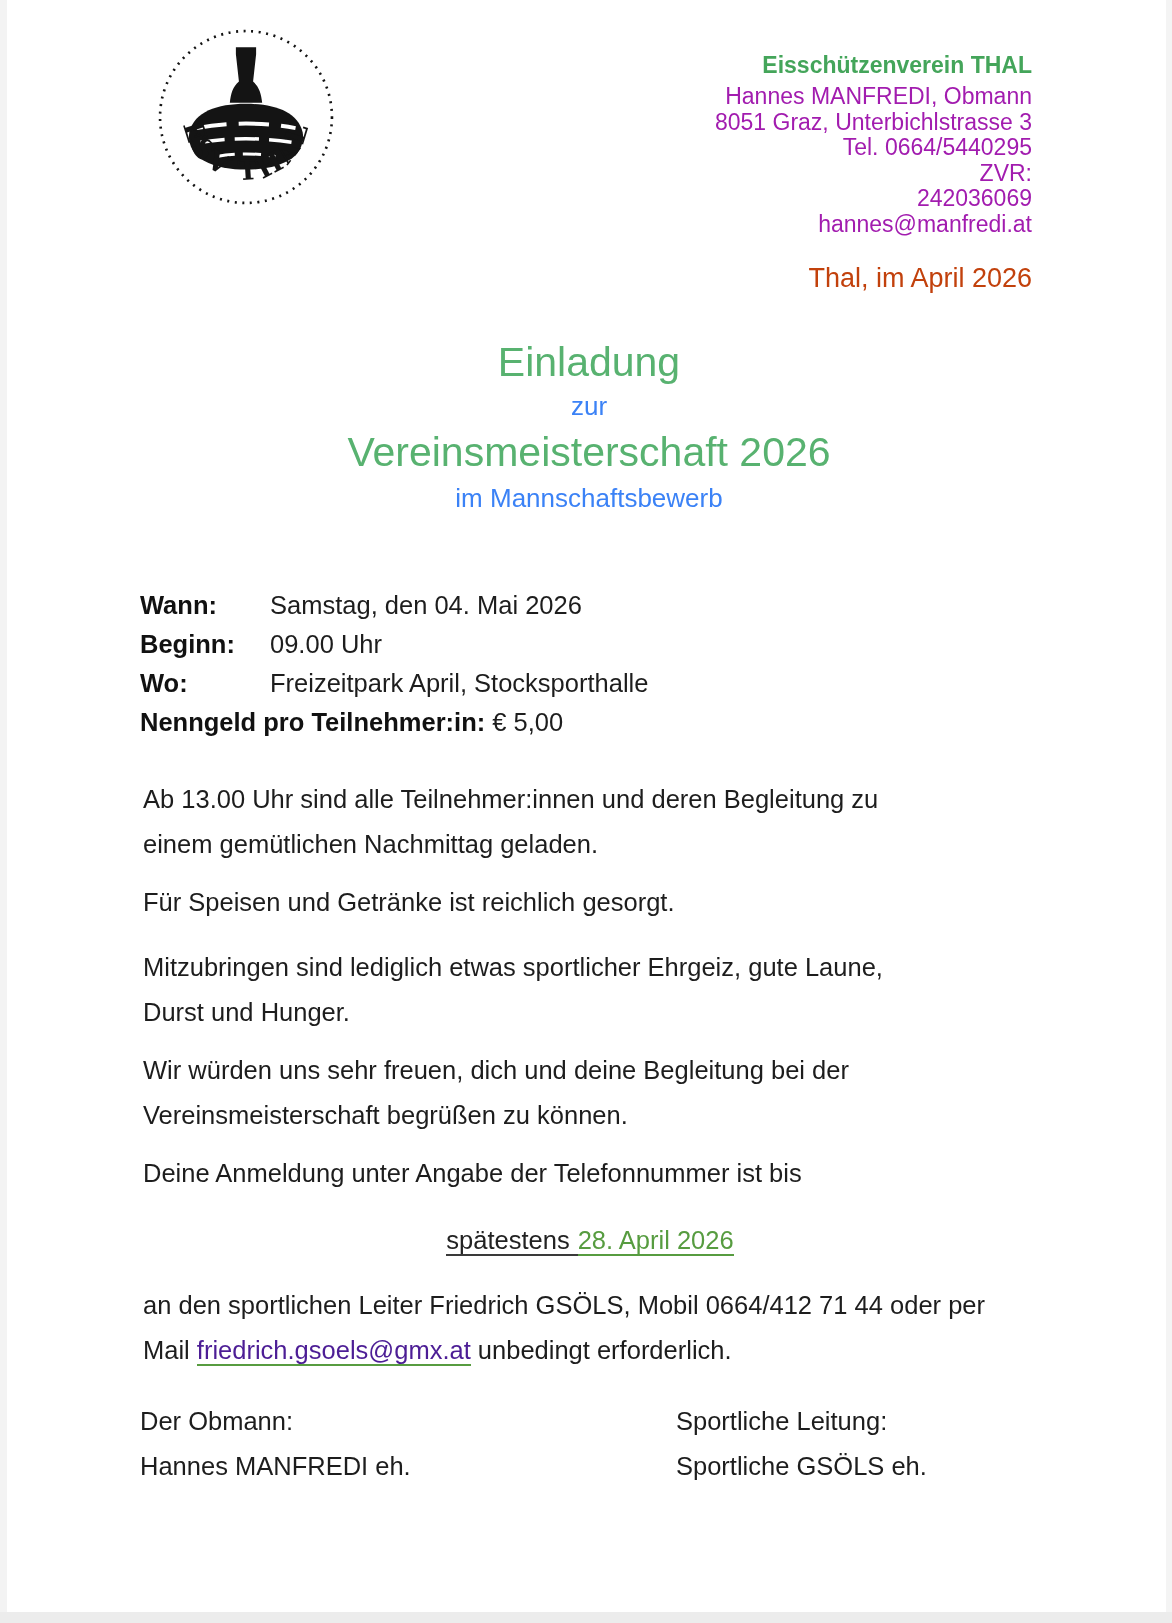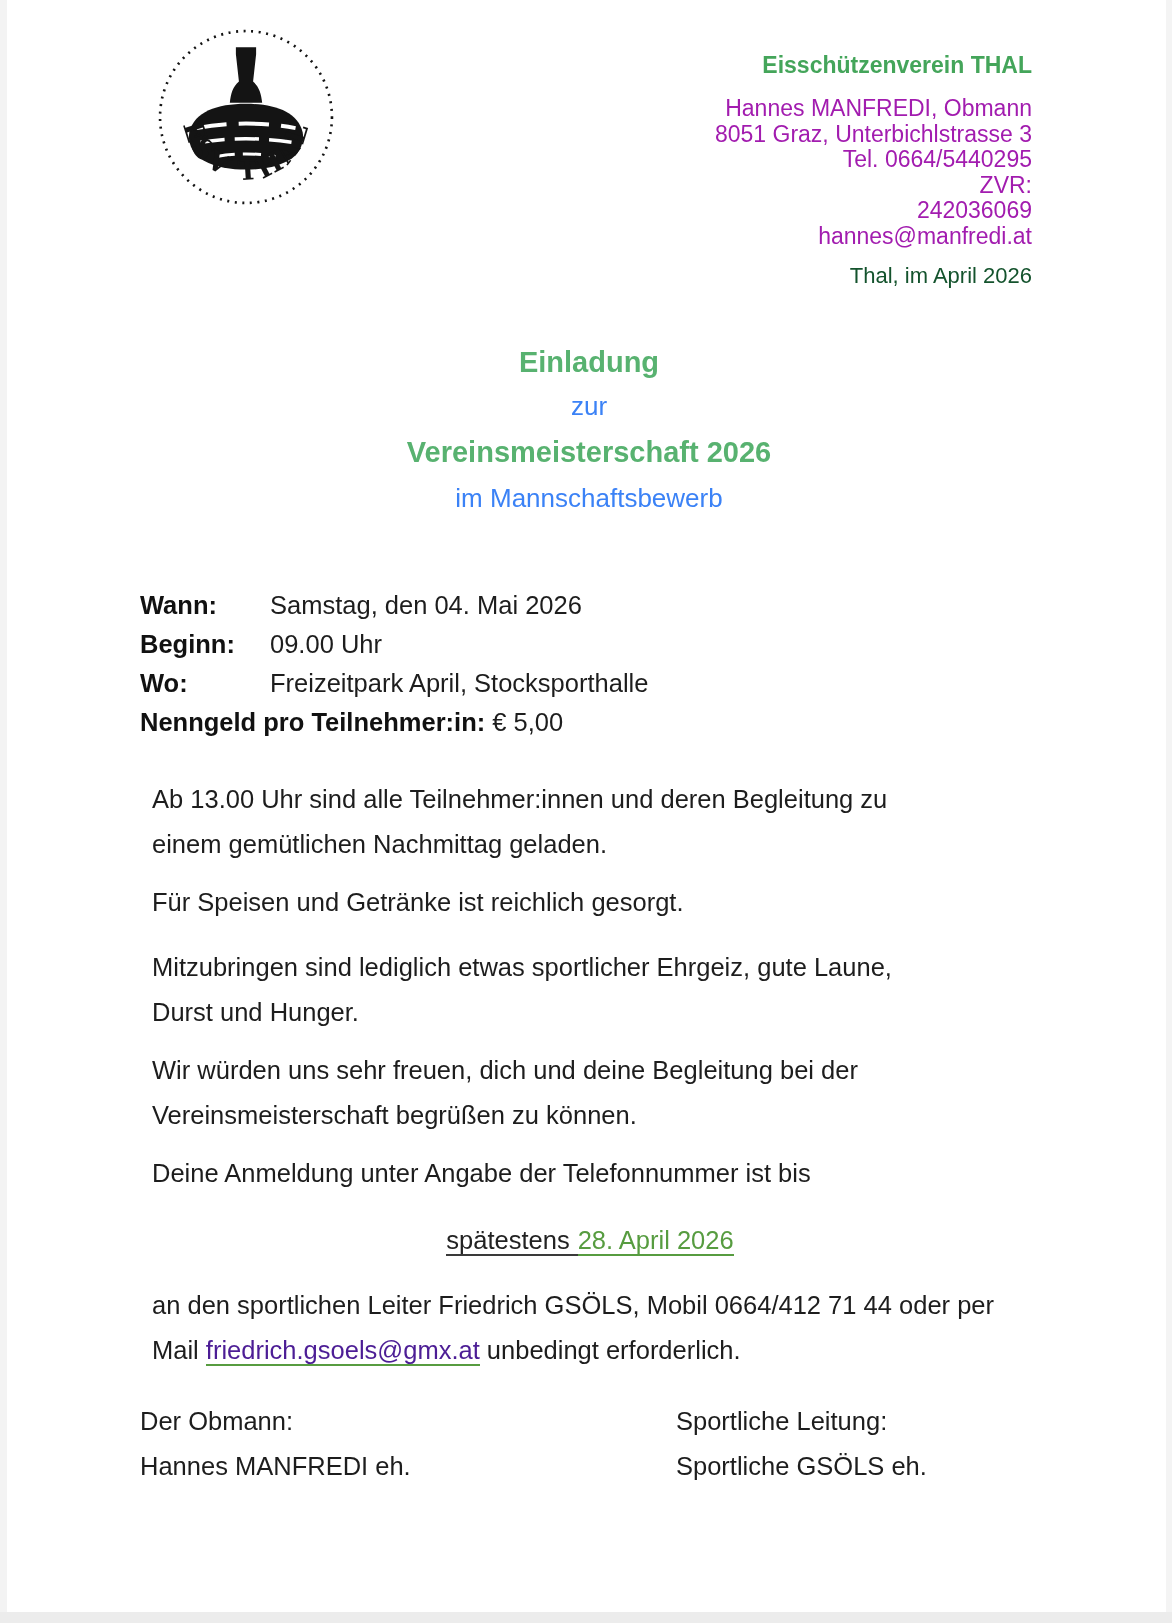--- a/index.html
+++ b/index.html
@@ -14,42 +14,42 @@
   }
   .edge-left{position:absolute;left:0;top:0;width:7px;height:100%;background:#f3f3f3;}
   .edge-right{position:absolute;right:0;top:0;width:6px;height:100%;background:#f4f4f4;}
   .edge-bottom{position:absolute;left:0;bottom:0;width:100%;height:11px;background:#ececec;}
 
   
   .logo{position:absolute;left:156px;top:26px;width:180px;height:182px;}
 
   
   .header-block{position:absolute;right:140px;top:50px;text-align:right;}
-  .org-name{color:#44a55a;font-weight:bold;font-size:23px;line-height:30px;margin-bottom:16px;}
+  .org-name{color:#44a55a;font-weight:bold;font-size:23px;line-height:30px;margin-bottom:4px;}
   .header-line{font-size:23px;line-height:25.5px;color:#a21caf;}
 
   
-  .dateline{position:absolute;right:140px;top:263px;font-size:22px;color:#14532d;}
+  .dateline{position:absolute;right:140px;top:263px;font-size:27px;color:#c2410c;}
 
   
   .title-block{position:absolute;left:140px;right:134px;top:338px;text-align:center;}
-  .title-green{color:#58b270;font-size:29px;line-height:50px;font-weight:700;}
+  .title-green{color:#58b270;font-size:41px;line-height:50px;font-weight:400;}
   .title-black{color:#3b82f6;font-size:26px;line-height:40px;}
 
   
   .details{position:absolute;left:140px;top:586px;font-size:25.5px;}
   .detail-row{line-height:39px;}
   .detail-label{display:inline-block;width:130px;font-weight:bold;color:#111;}
   .detail-value{color:#1d1d1d;}
   .fee-label{font-weight:bold;color:#111;}
   .fee-value{color:#1d1d1d;}
 
   
   .body-block{position:absolute;left:140px;top:777px;width:900px;font-size:25.5px;color:#1d1d1d;}
-  .para{margin:0 0 13px 12px;}
+  .para{margin:0 0 13px 3px;}
   .para div{line-height:45px;}
 
   .deadline{ text-align:center;margin:22px 0 20px 0;line-height:45px;}
   .deadline-prefix{color:#222;border-bottom:2px solid #3a3a3a;padding-right:8px;}
   .deadline-date{color:#579c40;border-bottom:2px solid #579c40;}
 
   .email-link{color:#4c1d95;text-decoration:none;border-bottom:2px solid #579c40;cursor:pointer;}
 
   
   .signatures{display:flex;margin-top:26px;}

